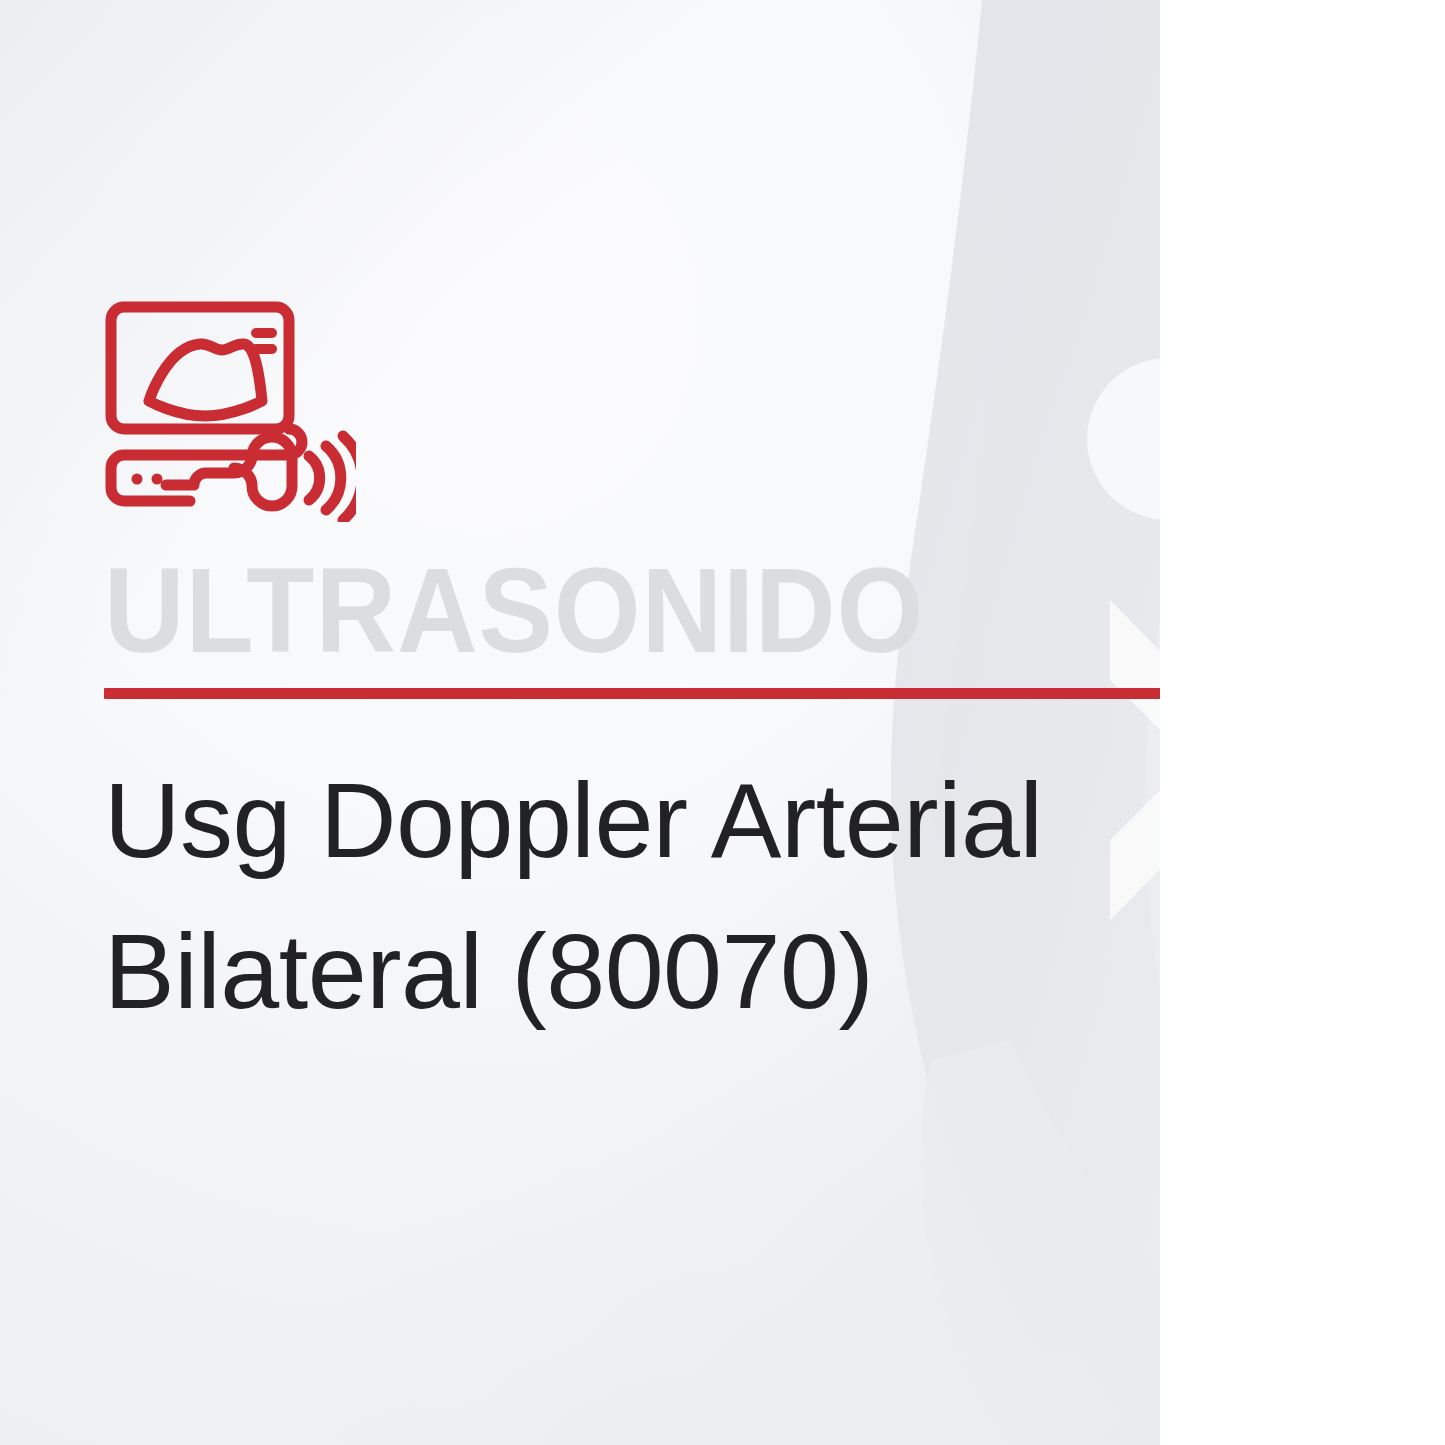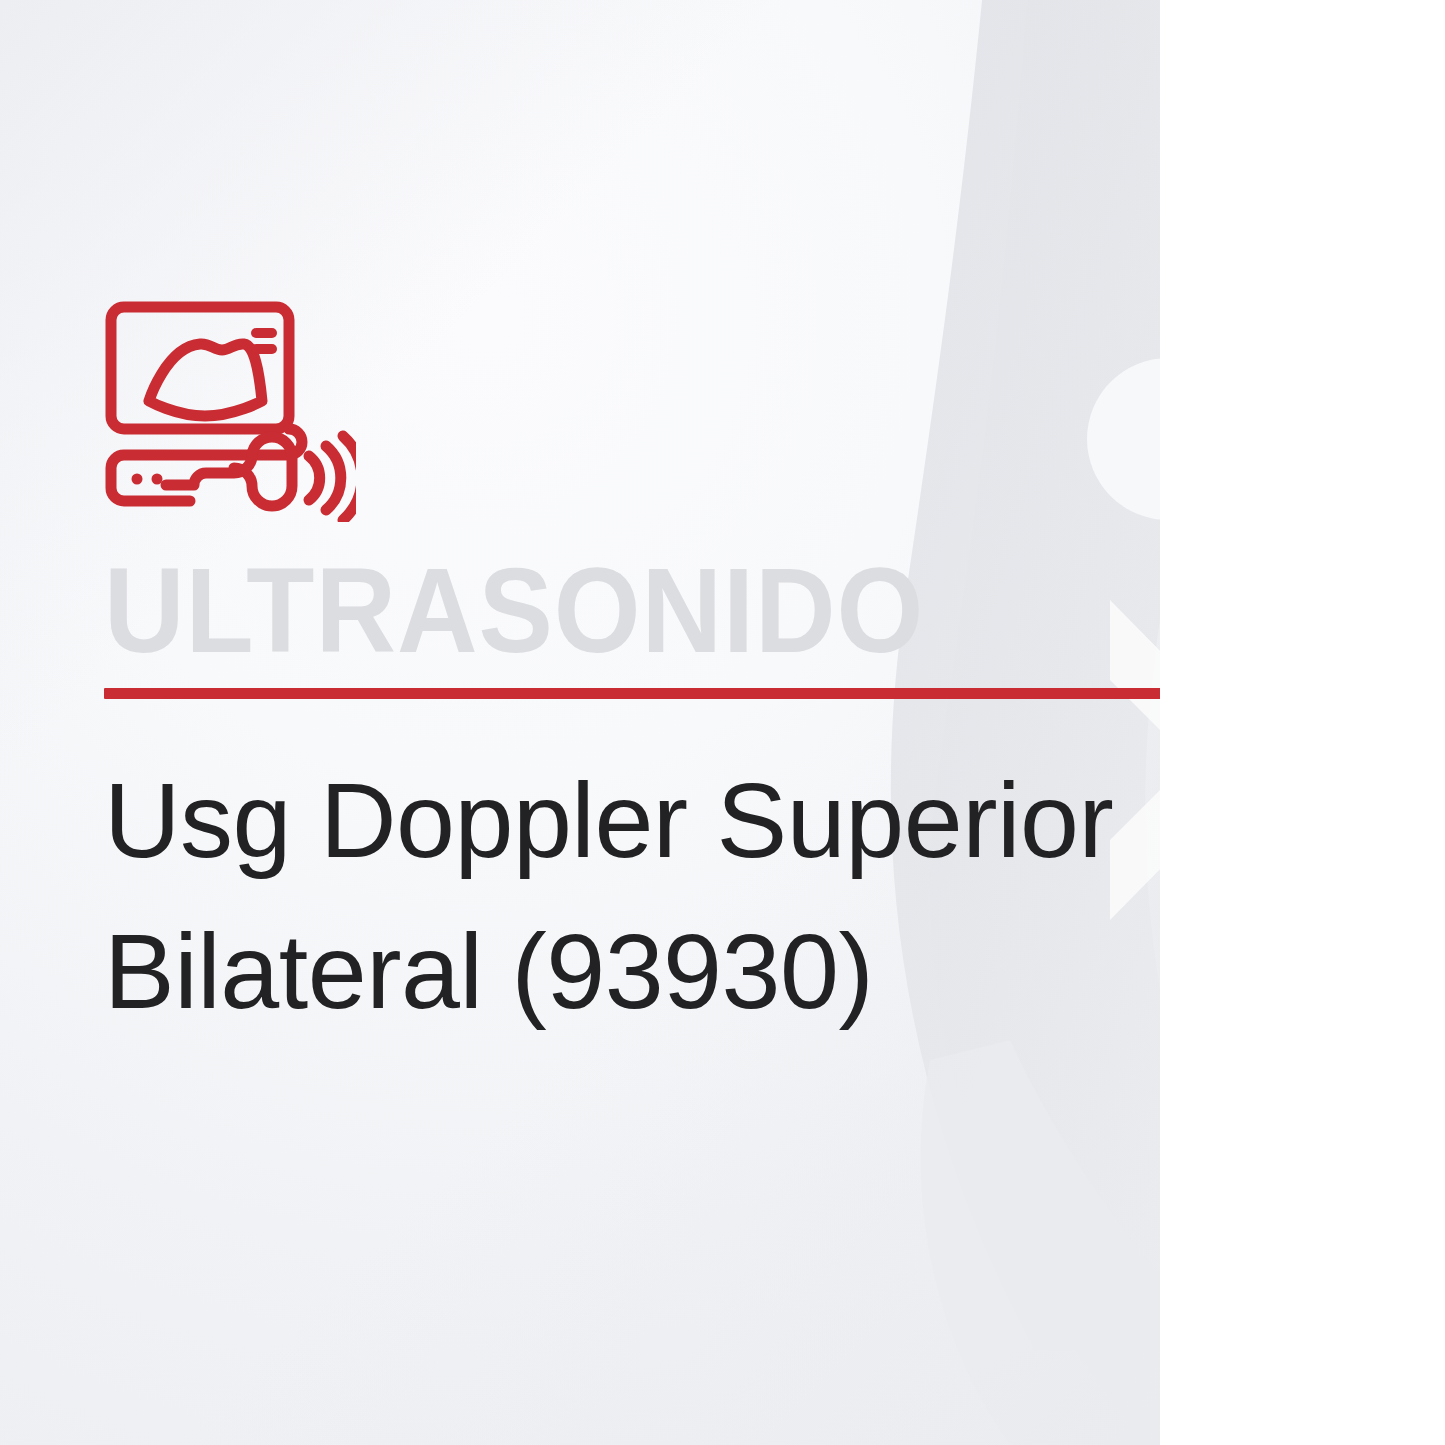--- a/index.html
+++ b/index.html
@@ -207,18 +207,18 @@
           <path d="M 239 136 A 56 56 0 0 1 239 220" stroke-width="11"></path>
         </g>
       </svg>
     </div>
 
     <div class="category">ULTRASONIDO</div>
 
     <div class="rule"></div>
 
     <h1 class="title">
-      <span class="ln">Usg Doppler Superior</span>
-      <span class="ln">Bilateral (93930)</span>
+      <span class="ln">Usg Doppler Arterial</span>
+      <span class="ln">Bilateral (80070)</span>
     </h1>
 
   </div>
 </div>
 
 </body></html>

